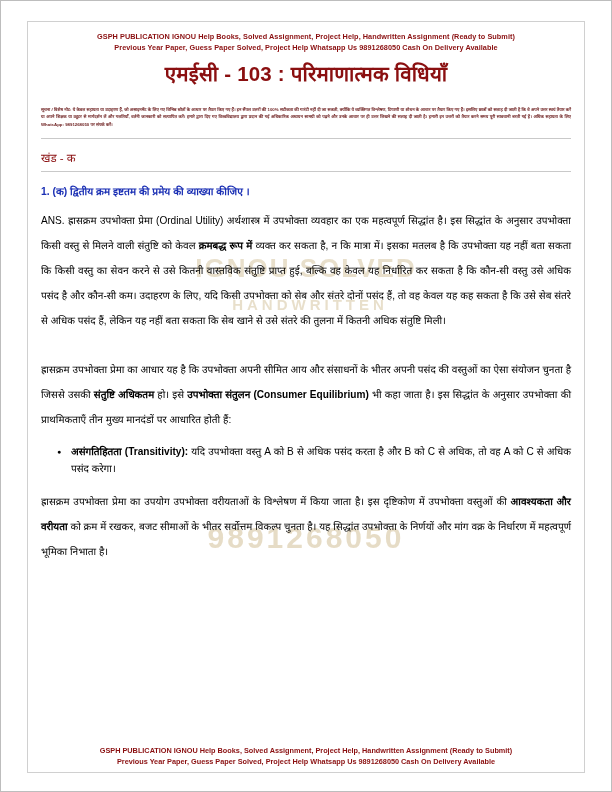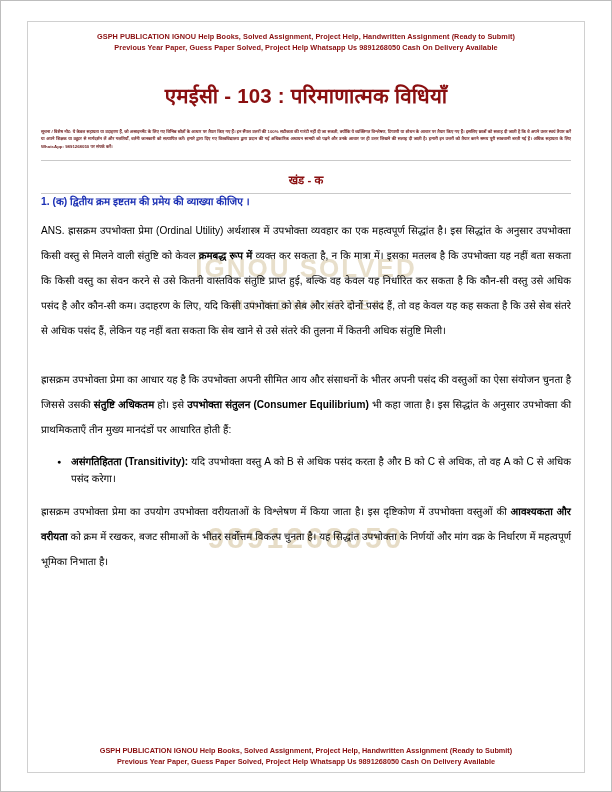--- a/index.html
+++ b/index.html
@@ -34,45 +34,45 @@
     font-weight:bold;
     font-size:7.3px;
     line-height:11px;
     letter-spacing:0.05px;
   }
   .title{
     text-align:center;
     color:#8a0f10;
     font-weight:bold;
     font-size:20.5px;
-    margin-top:28px;
+    margin-top:6px;
     letter-spacing:0.2px;
   }
   .notice{
     margin-top:19px;
     font-size:4.35px;
     line-height:7.3px;
     color:#6a1b1b;
     text-align:justify;
     font-weight:bold;
   }
   .rule{
     height:1px;background:#c9c9c9;margin-top:10px;
   }
   .section-head{
     margin-top:11px;
     font-size:11.5px;
-    font-weight:bold;
+    font-weight:normal;
     color:#8a0f10;
-    text-align:center;
   }
   .rule2{
     height:1px;background:#c9c9c9;margin-top:6px;
   }
   .q{
+    margin-top:12px;
     font-size:10.3px;
     font-weight:bold;
     color:#1a2fb4;
   }
   p.body{
     margin:10px 0 0 0;
     font-size:10.1px;
     line-height:25px;
     text-align:justify;
     color:#000;

